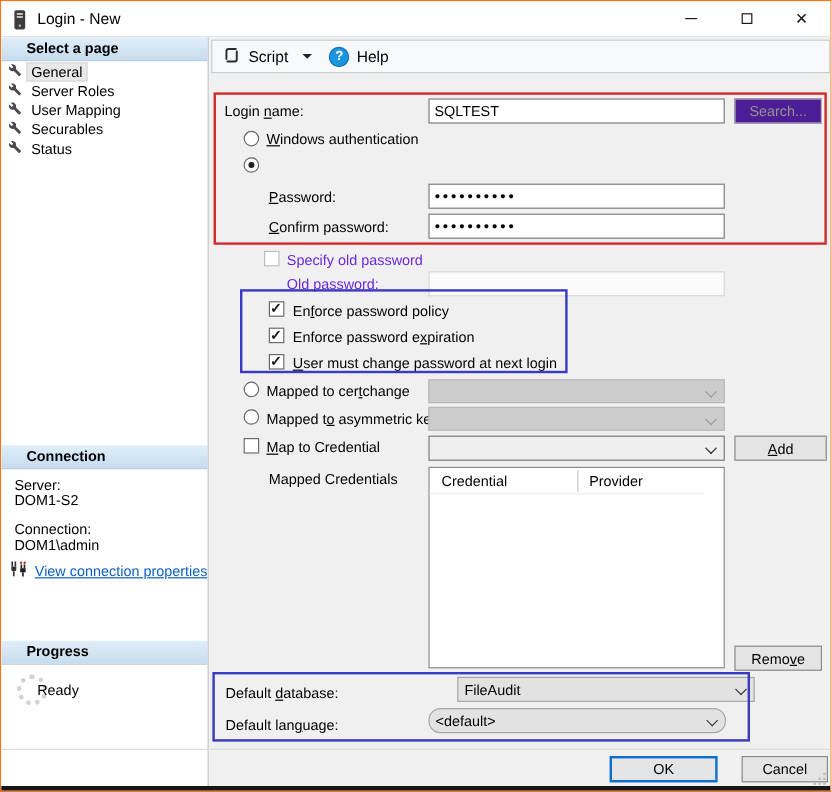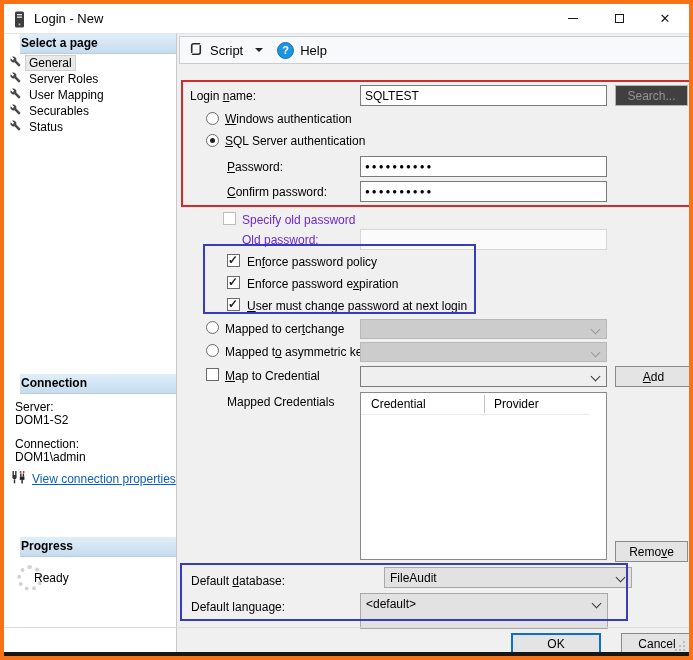--- a/index.html
+++ b/index.html
@@ -1,32 +1,32 @@
 <!DOCTYPE html>
 <html style="--red: #d22b2b; --blue: #3a3ac0; --link: #0b5fc0; --help: #1b95e0; --hdr-top: #e0eef9; --hdr-bot: #c6dcee;"><head>
 <meta charset="utf-8">
 <style>
   * { margin:0; padding:0; box-sizing:border-box; }
   html,body { width:693px; height:660px; }
   body { font-family:"Liberation Sans",sans-serif; font-size:12px; color:#000; background:#fff; }
-  .window { position:relative; width:693px; height:660px; background:#fff; border:4px solid #f97316; overflow:hidden; }
+  .window { position:relative; width:693px; height:660px; background:#fff; border:1px solid #f97316; overflow:hidden; }
 
   
   .titlebar { position:absolute; left:0; top:0; right:0; height:30px; background:#fff; border-bottom:1px solid #e3e3e3; }
   .app-icon { position:absolute; left:10px; top:7px; }
   .win-title { position:absolute; left:30px; top:7px; font-size:13px; white-space:nowrap; }
   .caption-btns { position:absolute; right:1px; top:0; height:29px; display:flex; }
   .cap-btn { width:46px; height:29px; display:flex; align-items:center; justify-content:center; }
   .min-glyph { width:10px; height:1px; background:#1a1a1a; }
   .max-glyph { width:9px; height:9px; border:1px solid #1a1a1a; }
   .close-glyph { font-size:13px; line-height:13px; color:#1a1a1a; }
 
   
   .sidebar { position:absolute; left:0; top:30px; width:172px; bottom:4px; background:#fff; }
-  .side-hdr { position:absolute; left:16px; width:172px; height:20px; font-weight:bold; line-height:19px; padding-left:1px;
+  .side-hdr { position:absolute; left:0; width:172px; height:20px; font-weight:bold; line-height:19px; padding-left:21px;
               background:linear-gradient(to bottom,var(--hdr-top),var(--hdr-bot)); border-bottom:1px solid #b7cde0; }
   .tree-item { position:absolute; left:6px; height:16px; display:flex; align-items:center; gap:5px; white-space:nowrap; }
   .tree-label { padding:0 3px; line-height:14px; }
   .tree-label.on { background:#e9e9e9; outline:1px solid #cfcfcf; }
   .conn-lbl { position:absolute; left:11px; white-space:nowrap; }
   .link-row { position:absolute; left:6px; display:flex; align-items:center; gap:5px; }
   .link { color:var(--link); text-decoration:underline; white-space:nowrap; cursor:pointer; }
   .spinner { position:absolute; width:26px; height:26px; border:4px dotted #d2d2d2; border-radius:50%; }
 
   
@@ -40,21 +40,21 @@
   .lbl { position:absolute; white-space:nowrap; line-height:14px; }
   .dis { color:#6d28d9; }
   .u { text-decoration:underline; }
 
   .tb { position:absolute; height:21px; border:1px solid #7b7b7b; background:#fff; font:12px "Liberation Sans",sans-serif; padding:1px 4px; outline:none; }
   .tb.pw { font-size:8px; letter-spacing:2px; }
   .tb.off { border-color:#d6d6d6; background:#fbfbfb; }
 
   .btn { position:absolute; height:21px; background:#e4e4e4; border:1px solid #8a8a8a; font:12px "Liberation Sans",sans-serif;
          display:flex; align-items:center; justify-content:center; white-space:nowrap; }
-  .btn.off { background:#404040; border-color:#b3b3b3; color:#939393;text-align:center; }
+  .btn.off { background:#4c1d95; border-color:#b3b3b3; color:#939393;text-align:center; }
   .btn.primary { border:2px solid #0b6fd0; }
 
   .radio { position:absolute; width:13px; height:13px; border:1px solid #6a6a6a; border-radius:50%; background:#fff; }
   .radio.on::after { content:""; position:absolute; left:3px; top:3px; width:5px; height:5px; border-radius:50%; background:#1f1f1f; }
   .cb { position:absolute; width:13px; height:13px; border:1px solid #6a6a6a; background:#fff; }
   .cb.on::after { content:"✓"; position:absolute; left:0px; top:-2px; font-size:12px; font-weight:bold; color:#1c1c1c; }
   .cb.off { border-color:#bdbdbd; }
 
   .combo { position:absolute; height:20px; }
   .combo .val { position:absolute; left:5px; top:3px; line-height:14px; white-space:nowrap; }
@@ -182,21 +182,20 @@
       <span class="tb-label">Help</span>
     </div>
 
     <div class="lbl" style="left:13px; top:55px;"><span>Login </span><span class="u">n</span><span>ame:</span></div>
     <input class="tb" style="left: 183px; top: 51px; width: 247px;" value="SQLTEST">
     <div class="btn off" style="left:438px; top:51px; width:73px;">Search...</div>
 
     <span class="radio" style="left:29px; top:78px;"></span>
     <div class="lbl" style="left:48px; top:78px;"><span class="u">W</span><span>indows authentication</span></div>
     <span class="radio on" style="left:29px; top:100px;"></span>
-    <div class="lbl" style="left:48px; top:100px;"><span class="u">S</span><span>QL Server authentication</span></div>
 
     <div class="lbl" style="left:50px; top:126px;"><span class="u">P</span><span>assword:</span></div>
     <input class="tb pw" style="left: 183px; top: 122px; width: 247px;" value="●●●●●●●●●●">
     <div class="lbl" style="left:50px; top:151px;"><span class="u">C</span><span>onfirm password:</span></div>
     <input class="tb pw" style="left: 183px; top: 147px; width: 247px;" value="●●●●●●●●●●">
 
     <span class="cb off" style="left:46px; top:178px;"></span>
     <div class="lbl dis" style="left:65px; top:179px;">Specify old password</div>
     <div class="lbl dis" style="left:65px; top:199px;">Old password:</div>
     <input class="tb off" style="left: 183px; top: 195px; width: 247px;" value="">
@@ -240,21 +239,21 @@
     <div class="btn" style="left:438px; top:507px; width:73px;">
         <span><span>Remo</span><span class="u">v</span><span>e</span></span>
       </div>
 
     <div class="lbl" style="left:14px; top:540px;"><span>Default </span><span class="u">d</span><span>atabase:</span></div>
     <div class="combo flat" style="left:183px; top:533px; width:248px; height:21px;margin-left:24px;">
       <span class="val">FileAudit</span>
       <span class="chev"></span>
     </div>
     <div class="lbl" style="left:14px; top:566px;"><span>Default lan</span><span class="u">g</span><span>uage:</span></div>
-    <div class="combo flat" style="left:183px; top:559px; width:248px; height:36px;">
+    <div class="combo flat" style="left:183px; top:559px; width:248px; height:21px;border-radius:10px;">
       <span class="val">&lt;default&gt;</span>
       <span class="chev"></span>
     </div>
 
     <div class="anno red" style="left:4px; top:46px; width:511px; height:127px;"></div>
     <div class="anno blue" style="left:26px; top:210px; width:273px; height:70px;"></div>
     <div class="anno blue" style="left:3px; top:529px; width:448px; height:58px;"></div>
   </div>
 
   <div class="footer-sep"></div>

